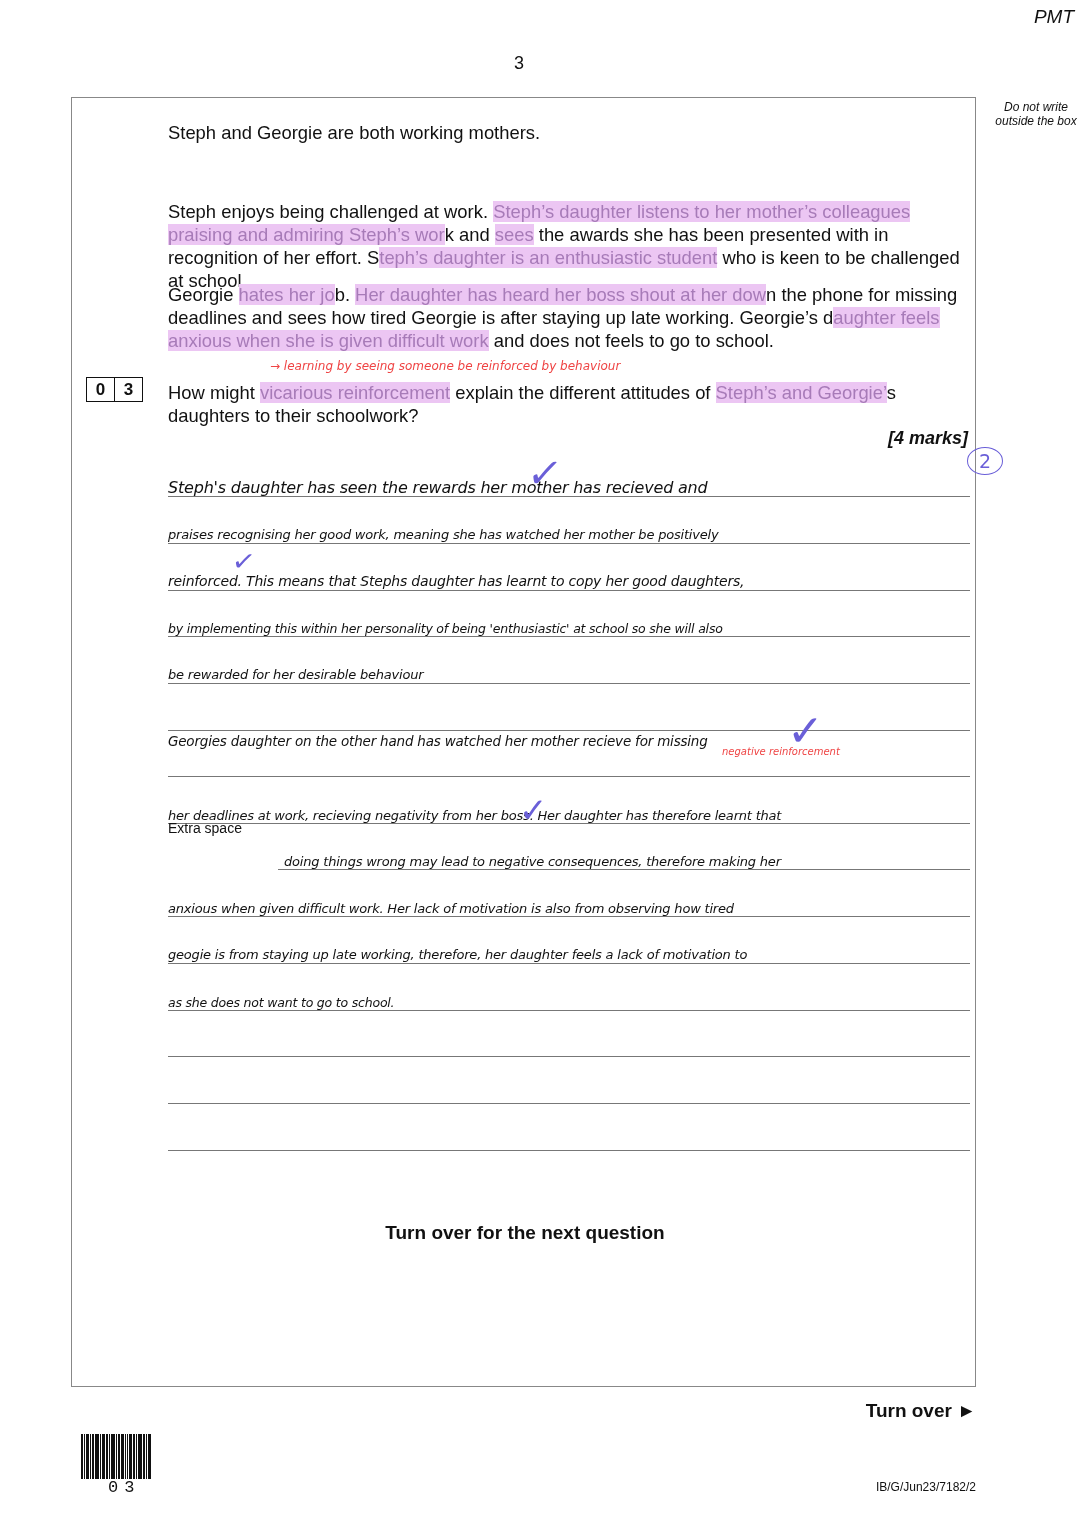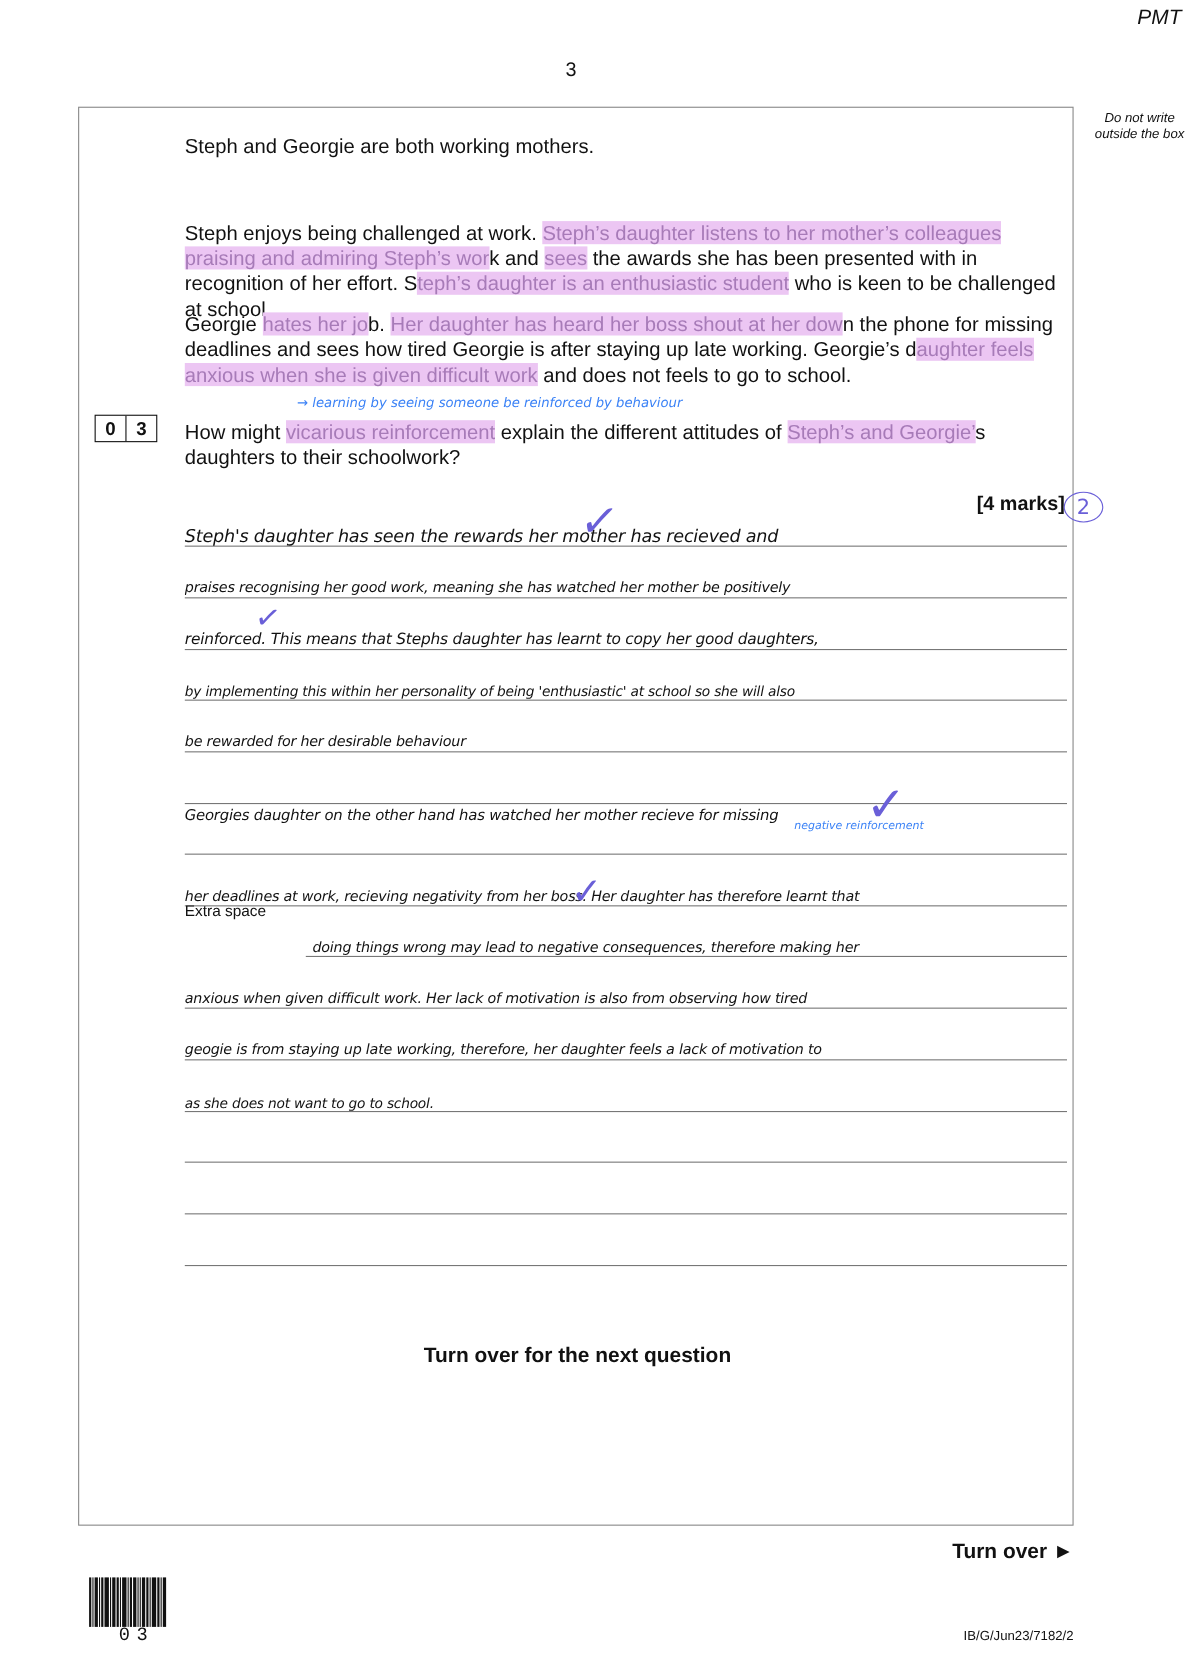--- a/index.html
+++ b/index.html
@@ -7,25 +7,25 @@
   .abs { position:absolute; }
   .pmt { right:6px; top:6px; font-size:19px; font-style:italic; }
   .page-num { left:514px; top:53px; font-size:18px; }
   .answer-box { left:71px; top:97px; width:905px; height:1290px; border:1px solid #888; box-sizing:border-box; }
   .margin-note { left:982px; top:100px; width:84px; text-align:center; font-size:12px; font-style:italic; line-height:14px;margin-left:12px; }
   .qnum { left:86px; top:377px; display:flex; border:1.5px solid #111; }
   .qnum span { width:27px; height:23px; display:flex; align-items:center; justify-content:center; font-weight:bold; font-size:17px; }
   .qnum span + span { border-left:1.5px solid #111; }
   .para { left:168px; width:810px; font-size:18.4px; line-height:23px; }
   .hl { background:#ecc6f3; color:#a77bb8; }
-  .marks { right:112px; top:448px; font-size:18px; font-weight:bold; }
+  .marks { right:112px; top:428px; font-size:18px; font-weight:bold;font-style:italic; }
   .circle-mark { left:967px; top:447px; width:36px; height:28px; border:1.5px solid #6a5fd8; border-radius:50%; color:#6a5fd8; font-size:19px; display:flex; align-items:center; justify-content:center; box-sizing:border-box; font-family:"DejaVu Sans", sans-serif; }
   .rule { left:168px; width:802px; border-top:1.2px solid #777; height:0; }
   .hw { left:168px; width:800px; font-family:"DejaVu Sans", sans-serif; font-size:14px; font-style:italic; color:#111; white-space:nowrap; overflow:hidden; letter-spacing:-0.2px; }
-  .hw-annot { font-family:"DejaVu Sans", sans-serif; font-size:12px; font-style:italic; color:#3b82f6; white-space:nowrap; }
+  .hw-annot { font-family:"DejaVu Sans", sans-serif; font-size:12px; font-style:italic; color:#ef4444; white-space:nowrap; }
   .tick { color:#6a5fd8; }
   .extra-label { left:168px; top:820px; font-size:14px; }
   .turn-next { left:0; width:1050px; top:1222px; text-align:center; font-size:19px; font-weight:bold; }
   .turn-over { right:104px; top:1400px; font-size:19px; font-weight:bold; }
   .barcode { left:81px; top:1434px; width:98px; height:45px; display:flex; gap:1px; }
   .barcode i { display:block; height:100%; background:#111; }
   .barcode-num { left:108px; top:1478px; font-family:"Liberation Mono", monospace; font-size:17px; letter-spacing:6px; }
   .ref { right:104px; top:1480px; font-size:12px; }
 </style>
 </head>

